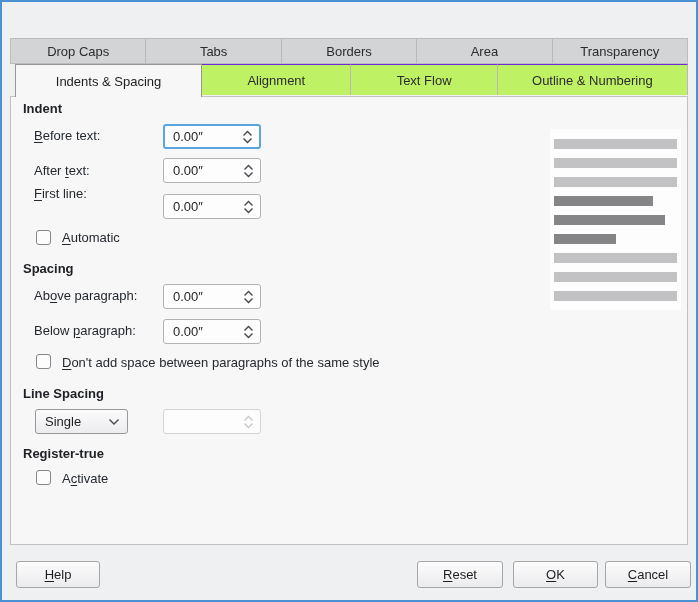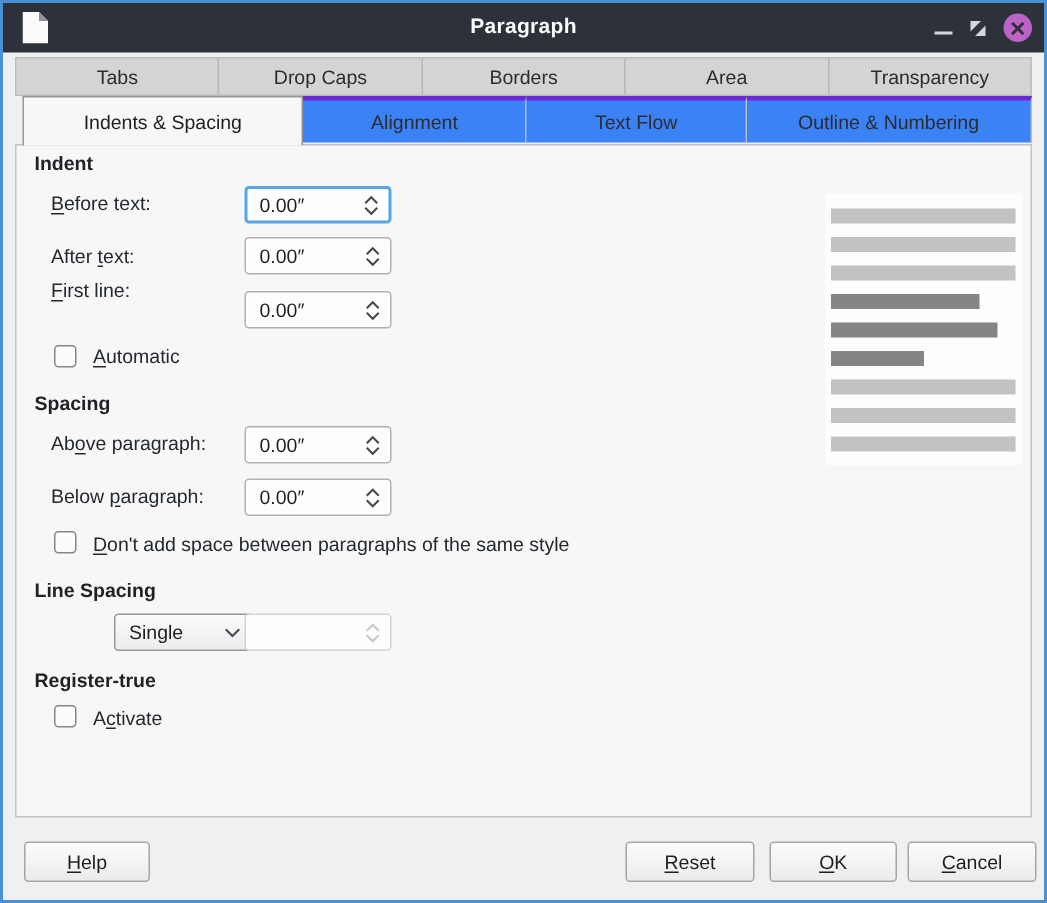--- a/index.html
+++ b/index.html
@@ -22,21 +22,21 @@
   .close-btn:before{transform:rotate(45deg);} .close-btn:after{transform:rotate(-45deg);}
   
   .tabrow1{position:absolute;left:8px;top:36px;width:678px;height:26px;display:flex;
     background:#d3d4d5;border:1px solid #bbbcbd;box-sizing:border-box;}
   .tabrow1 .tab{flex:1;display:flex;align-items:center;justify-content:center;
     border-right:1px solid #b7b8b9;color:#2c2c2e;cursor:default;}
   .tabrow1 .tab:last-child{border-right:none;}
   .tabrow2{position:absolute;left:8px;top:62px;width:678px;height:32px;display:flex;}
   .tabrow2 .spacer{width:5px;}
   .tabrow2 .tab{display:flex;align-items:center;justify-content:center;box-sizing:border-box;height:31px;}
-  .tabrow2 .tab.inactive{background:#3b82f6;border-top:3px solid #6d28d9;border-right:1px solid #b7b8b9;color:#2c2c2e;}
+  .tabrow2 .tab.inactive{background:#bef264;border-top:1px solid #6d28d9;border-right:1px solid #b7b8b9;color:#2c2c2e;}
   .tabrow2 .tab.active{background:#f7f7f8;border:1px solid #97979a;border-bottom:none;height:33px;
     position:relative;z-index:3;color:#1e1e20;}
   
   .content{position:absolute;left:8px;top:94px;width:678px;height:449px;background:#f7f7f8;
     border:1px solid #c2c2c4;box-sizing:border-box;z-index:1;}
   .content *{box-sizing:border-box;}
   .heading{position:absolute;font-weight:bold;color:#202226;line-height:16px;}
   .flabel{position:absolute;line-height:16px;color:#24292e;}
   .dim{color:#9fa1a5;margin-left:48px;}
   u{text-decoration:underline;text-underline-offset:2px;}
@@ -44,57 +44,42 @@
   .spin{position:absolute;width:98px;height:25px;background:#fdfdfe;border:1px solid #b2b2b5;
     border-radius:3px;display:flex;align-items:center;padding-left:9px;}
   .spin.focused{border:2px solid #58a5e2;padding-left:8px;}
   .spin .val{flex:1;color:#1e1e20;}
   .spin .btns{width:24px;display:flex;flex-direction:column;align-items:center;justify-content:center;}
   .spin .btns svg{display:block;color:#46494e;}
   .spin.disabled{border-color:#d4d4d6;background:#fdfdfe;}
   .spin.disabled .btns svg{color:#c7c8ca;}
   
   .dropdown{position:absolute;width:93px;height:25px;border:1px solid #98989b;border-radius:3px;
-    background:linear-gradient(#fbfbfc,#ececee);display:flex;align-items:center;padding-left:9px;margin-left:41px;}
+    background:linear-gradient(#fbfbfc,#ececee);display:flex;align-items:center;padding-left:9px;}
   .dropdown .sel{flex:1;color:#1e1e20;}
   .dropdown svg{color:#46494e;margin-right:7px;}
   
   .check{position:absolute;width:15px;height:15px;background:#fcfcfd;border:1px solid #84868b;border-radius:3px;}
   
   .preview{position:absolute;left:539px;top:32px;width:131px;height:181px;background:#fdfdfe;}
   .pbar{position:absolute;left:4px;height:10px;}
   
   .btn{position:absolute;top:559px;height:25px;background:linear-gradient(#fcfcfd,#ebebed);
     border:1px solid #a6a6a9;border-radius:3px;display:flex;align-items:center;justify-content:center;
     color:#1e1e20;cursor:default;}
 </style>
 </head>
 <body>
 
 <div class="window">
 
-  <div class="titlebar">
-    <svg class="doc-icon" viewBox="0 0 17 21">
-      <path d="M0 0 h11 l6 6 v15 h-17 z" fill="#fbfbfb"></path>
-      <path d="M11 0 l6 6 h-6 z" fill="#8d929b"></path>
-    </svg>
-    <div class="win-title">Paragraph</div>
-    <div class="win-controls">
-      <div class="min-icon"></div>
-      <svg class="restore-icon" viewBox="0 0 12 12">
-        <polygon points="1,1 8,1 1,8" fill="#d5d7db"></polygon>
-        <polygon points="11,11 11,4 4,11" fill="#d5d7db"></polygon>
-      </svg>
-      <div class="close-btn"></div>
-    </div>
-  </div>
 
   <div class="tabrow1">
+    <div class="tab">Drop Caps</div>
     <div class="tab">Tabs</div>
-    <div class="tab">Drop Caps</div>
     <div class="tab">Borders</div>
     <div class="tab">Area</div>
     <div class="tab">Transparency</div>
   </div>
 
   <div class="tabrow2">
     <div class="spacer"></div>
     <div class="tab active" style="width:192px">Indents &amp; Spacing</div>
     <div class="tab inactive" style="width:153px">Alignment</div>
     <div class="tab inactive" style="width:150px">Text Flow</div>

